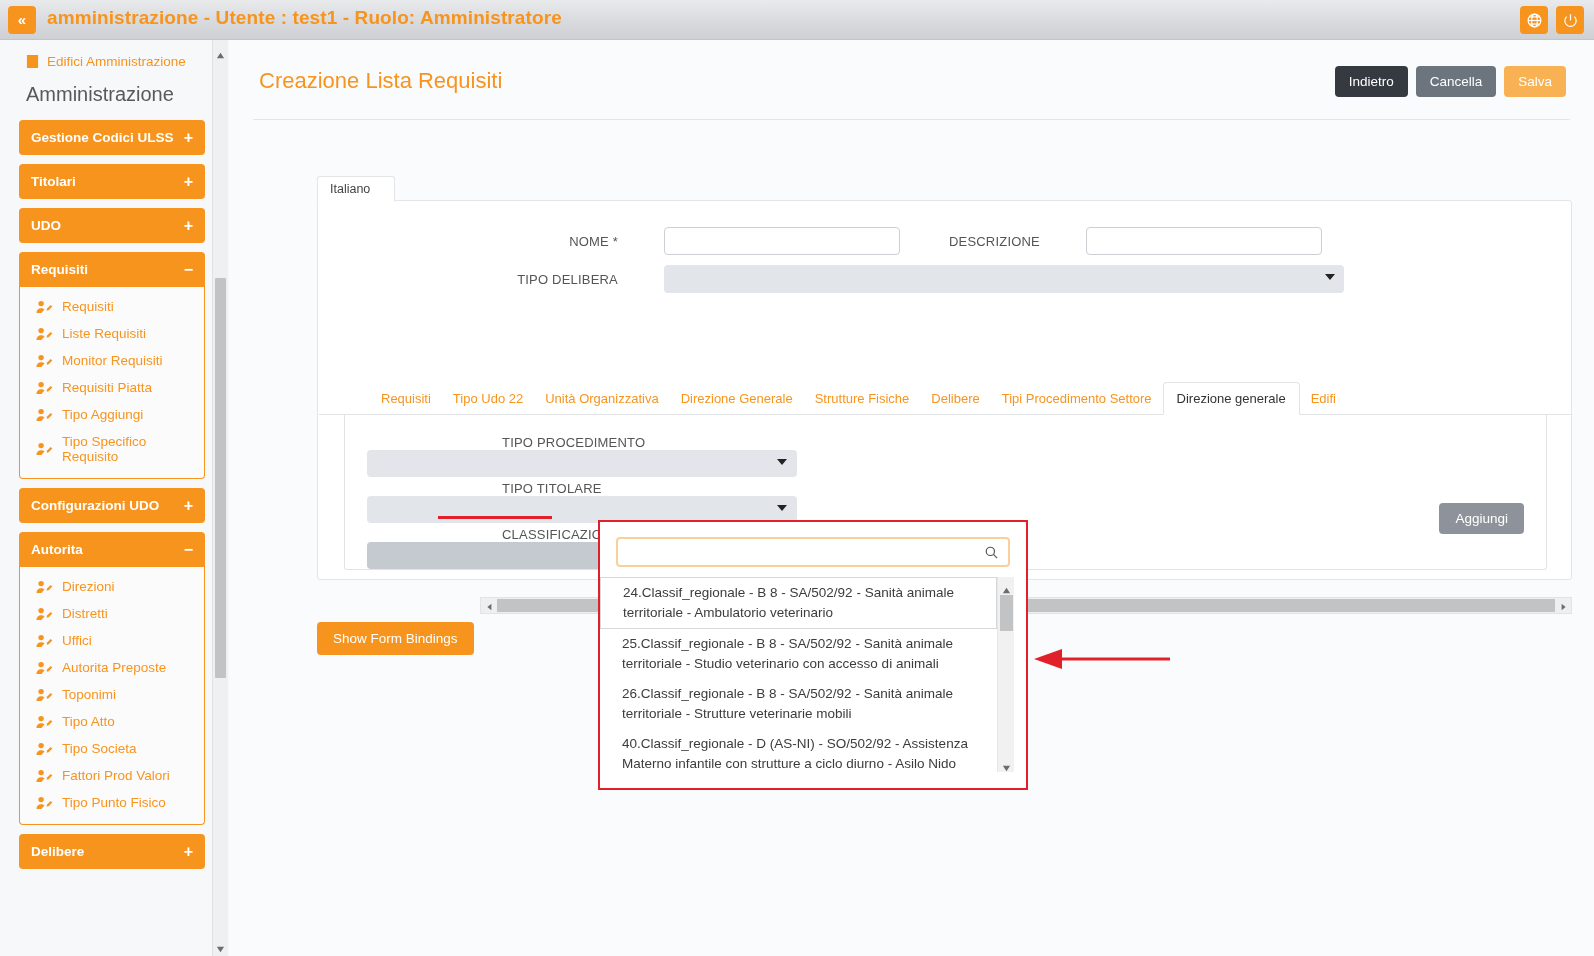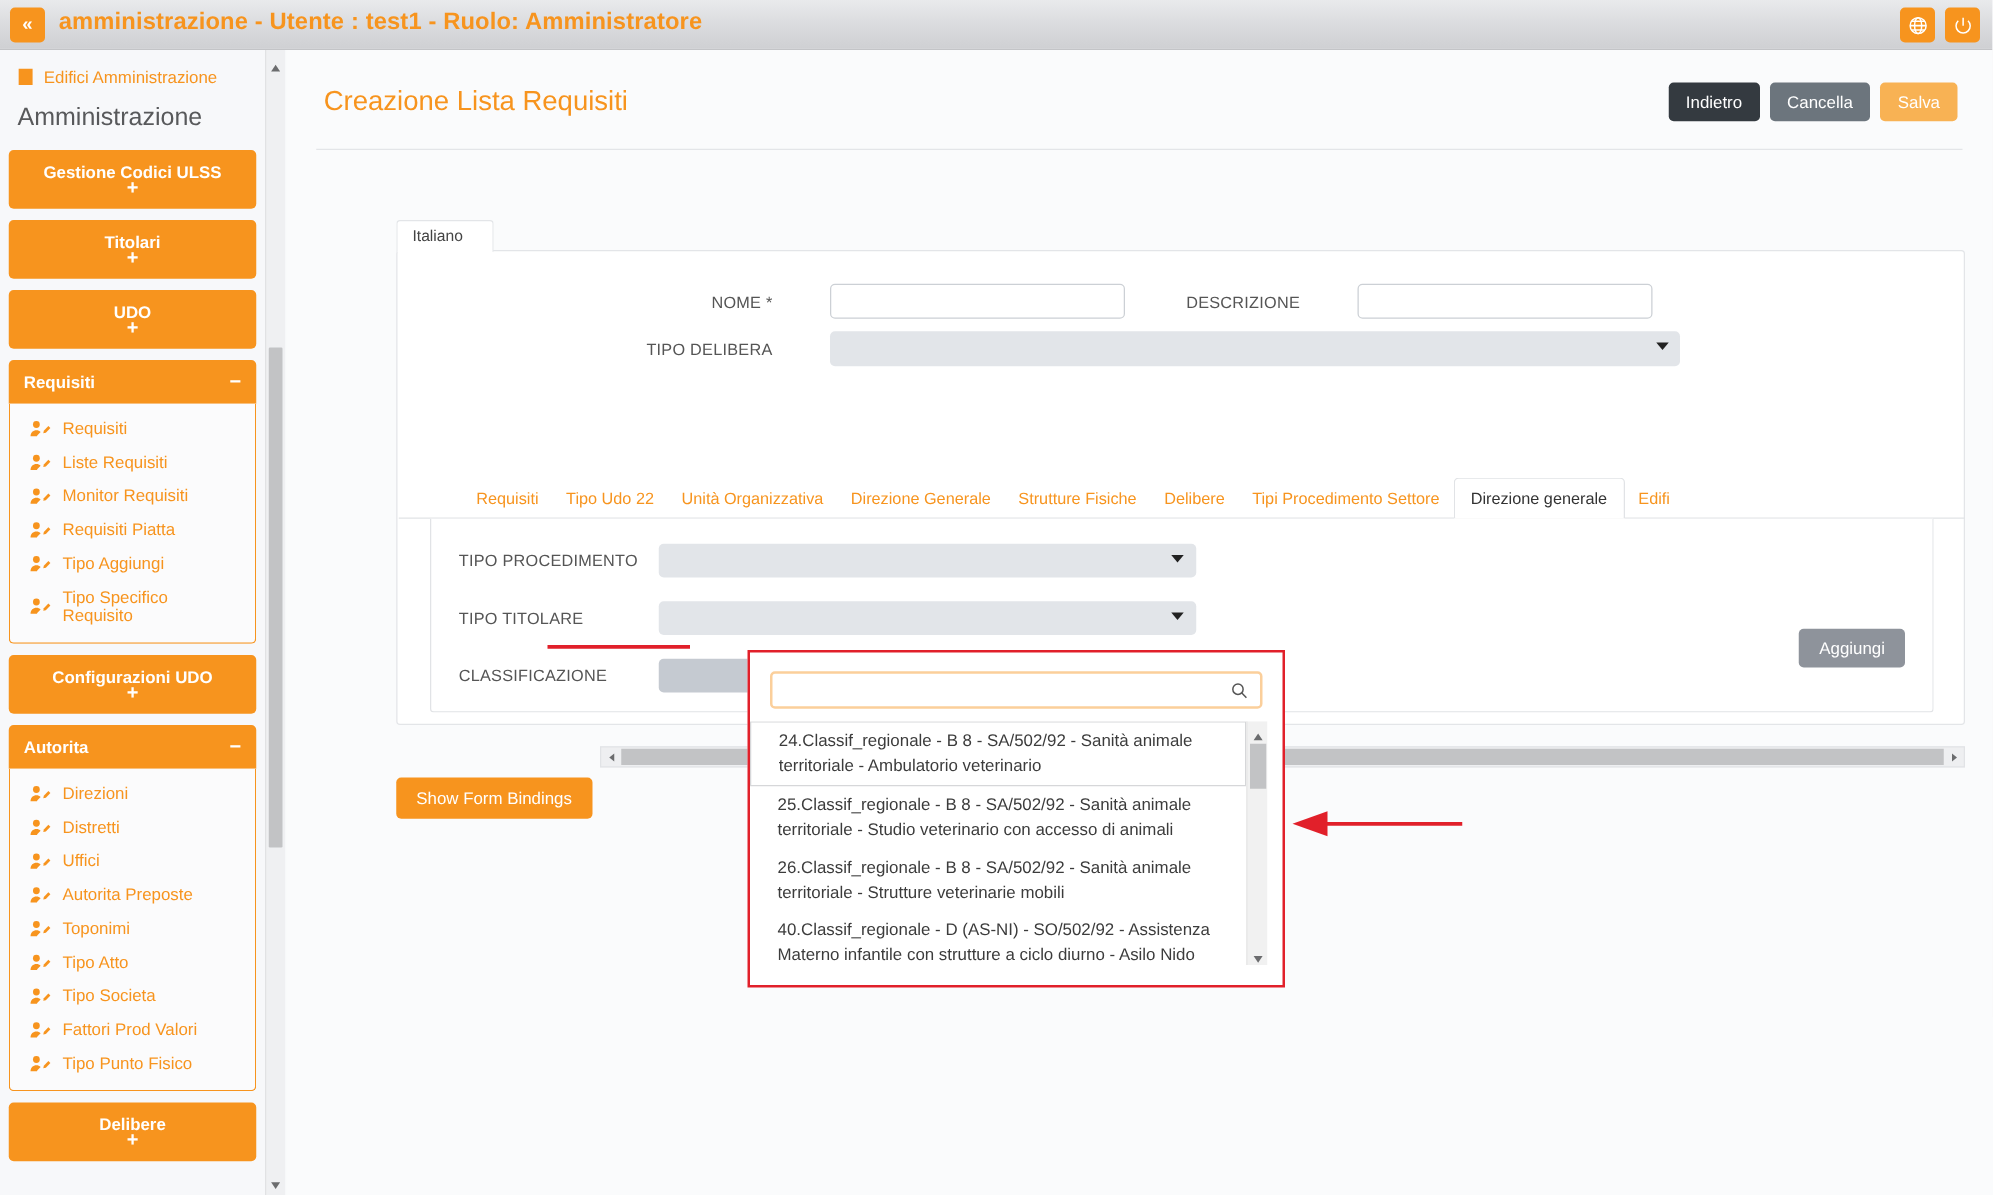--- a/index.html
+++ b/index.html
@@ -32,21 +32,21 @@
   .top-icons { position: absolute; right: 10px; top: 6px; display: flex; gap: 8px; }
   .top-icon {
     width: 28px; height: 28px; background: #f7941e; border-radius: 4px;
     display: flex; align-items: center; justify-content: center; cursor: pointer;
   }
   .top-icon svg { width: 17px; height: 17px; fill: none; stroke: #fff; stroke-width: 1.7; }
 
   
   .sidebar {
     position: absolute; left: 0; top: 40px; width: 212px; height: 916px;
-    background: #f7f8fa; overflow: hidden;
+    background: #f7f8fa; overflow: hidden; padding-left: 12px;
   }
   .sb-scroll-track {
     position: absolute; left: 212px; top: 40px; width: 16px; height: 916px;
     background: #eff0f2; border-left: 1px solid #e1e2e4;
   }
   .sb-arrow { position: absolute; left: 216px; width: 9px; height: 9px; }
   .sb-arrow.up { top: 46px; }
   .sb-arrow.down { top: 940px; }
   .sb-arrow svg { width: 9px; height: 9px; fill: #6b6c6e; }
   .sb-thumb {
@@ -75,21 +75,21 @@
   .sb-group-sign { font-size: 16px; font-weight: bold; line-height: 12px; }
   .sb-sublist {
     border: 1px solid #f7941e; border-top: none; border-radius: 0 0 4px 4px;
     background: #fbfbfc; padding: 6px 0 8px 0;
   }
   .sb-subitem {
     display: flex; align-items: center; gap: 9px;
     padding: 6px 10px 6px 16px; color: #f7941e; font-size: 13.5px; cursor: pointer;
   }
   .sb-subitem svg { width: 17px; height: 14px; fill: #f7941e; flex: none; }
-  .sb-group.cut .sb-group-header { border-radius: 4px; flex-direction: column; }
+  .sb-group.cut .sb-group-header { border-radius: 4px; }
 
   
   .main {
     position: absolute; left: 229px; top: 40px; width: 1365px; height: 916px;
     background: #fafbfc; overflow: hidden;
   }
   .page-head {
     position: relative; height: 66px; border-bottom: 1px solid #e3e5e8;
     margin: 14px 24px 0 24px;
   }
@@ -142,21 +142,21 @@
   }
   .tab.active {
     color: #333; background: #fff; border: 1px solid #e1e3e6; border-bottom: 1px solid #fff;
     border-radius: 4px 4px 0 0; padding: 8px 13px 8px 13px; margin-bottom: -1px;
   }
   .tab-panel {
     position: relative; margin: 0 25px 0 25px; height: 155px;
     background: #fff; border: 1px solid #e1e3e6; border-top: none;
     border-radius: 0 0 3px 3px;
   }
-  .pnl-row { position: absolute; display: flex; align-items: center; }
+  .pnl-row { position: absolute; display: flex; align-items: center; flex-direction: column; }
   .pnl-label { width: 160px; font-size: 13px; color: #555; letter-spacing: .2px; }
   .pnl-select {
     width: 430px; height: 27px; background: #e2e5e9; border: none;
     border-radius: 4px; position: relative; cursor: pointer;
   }
   .pnl-select.focused { background: #c5cad1; }
   .pnl-select .caret {
     position: absolute; right: 10px; top: 9px;
     width: 0; height: 0; border-left: 5px solid transparent;
     border-right: 5px solid transparent; border-top: 6px solid #222;

